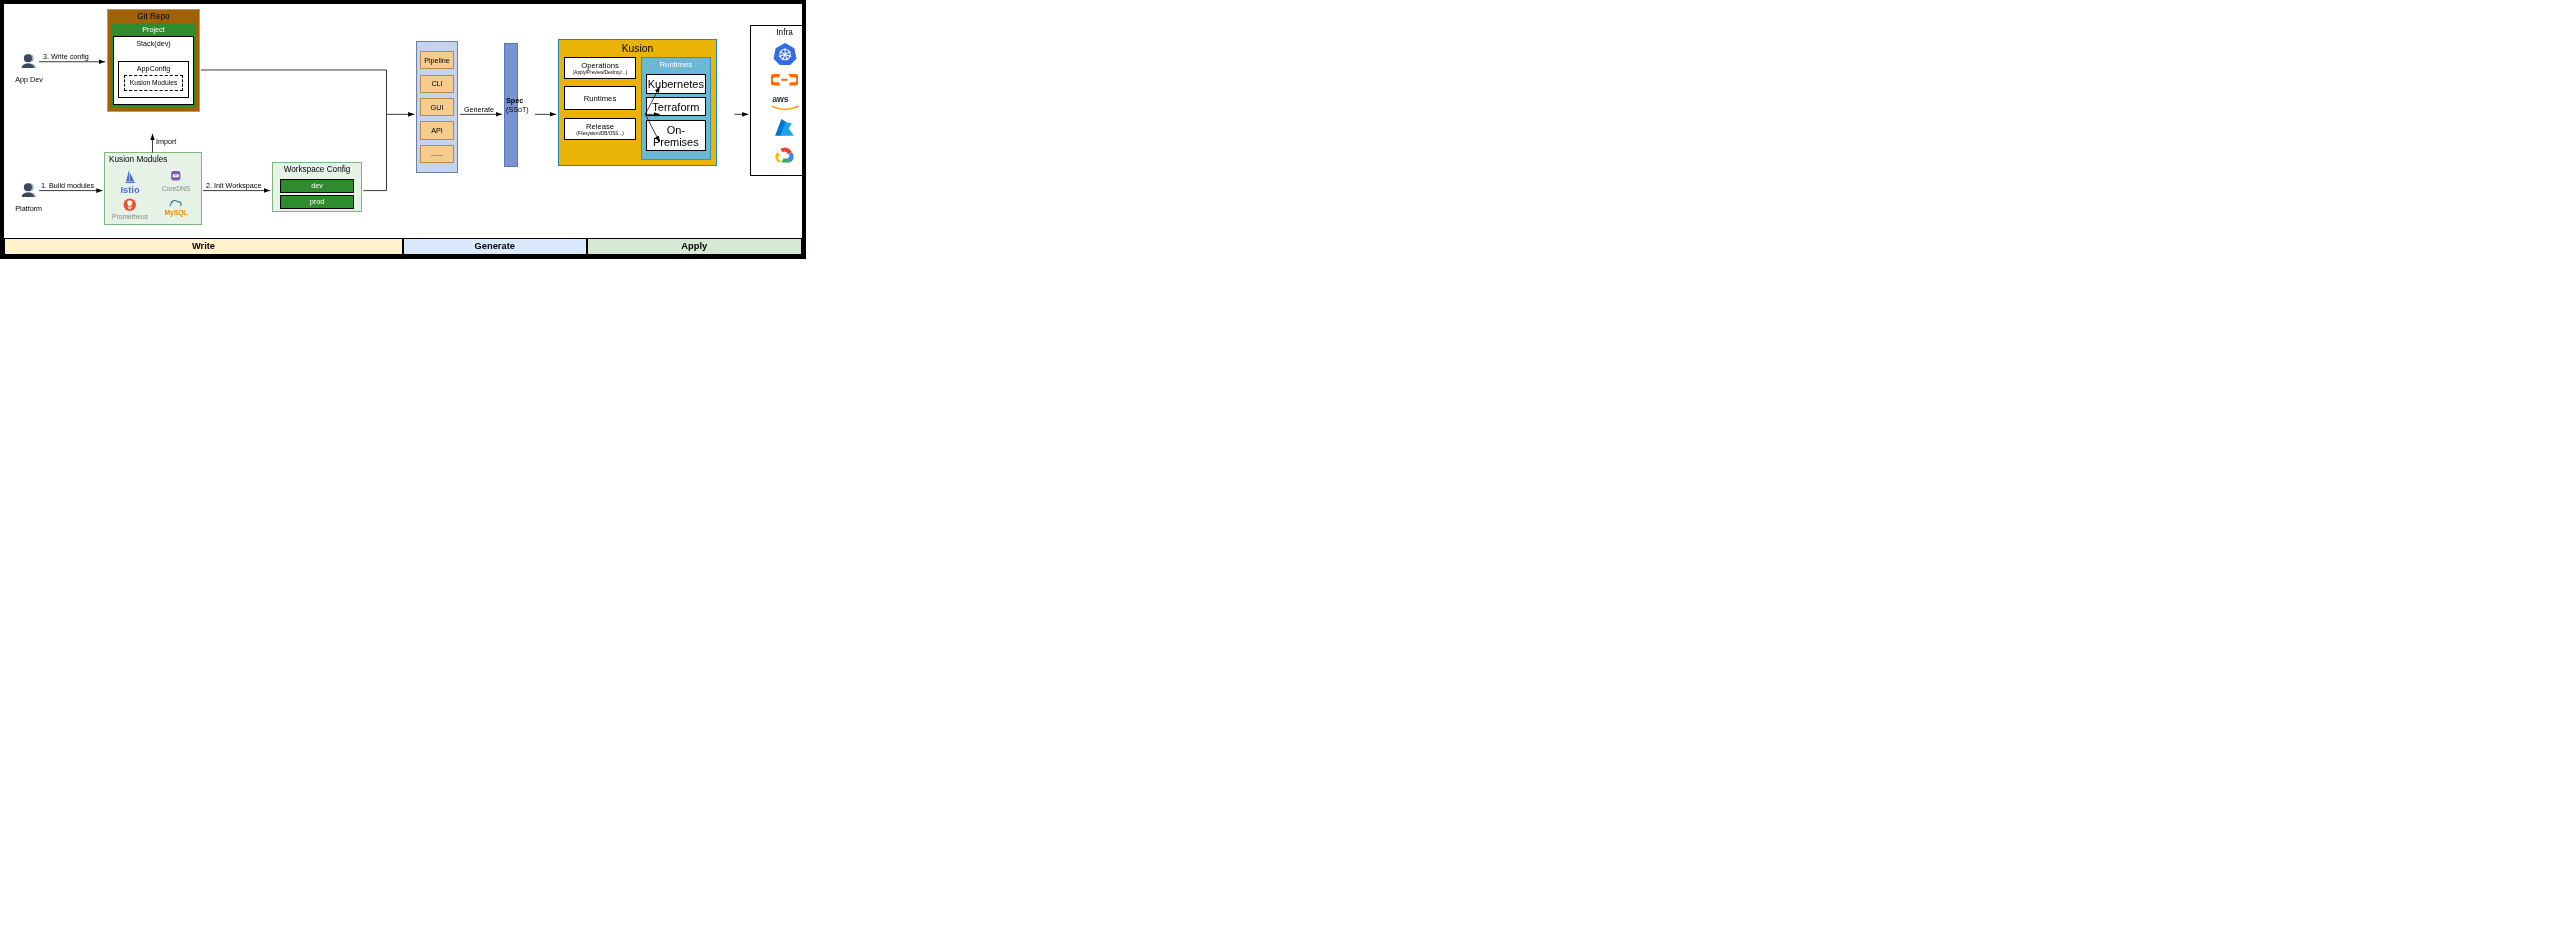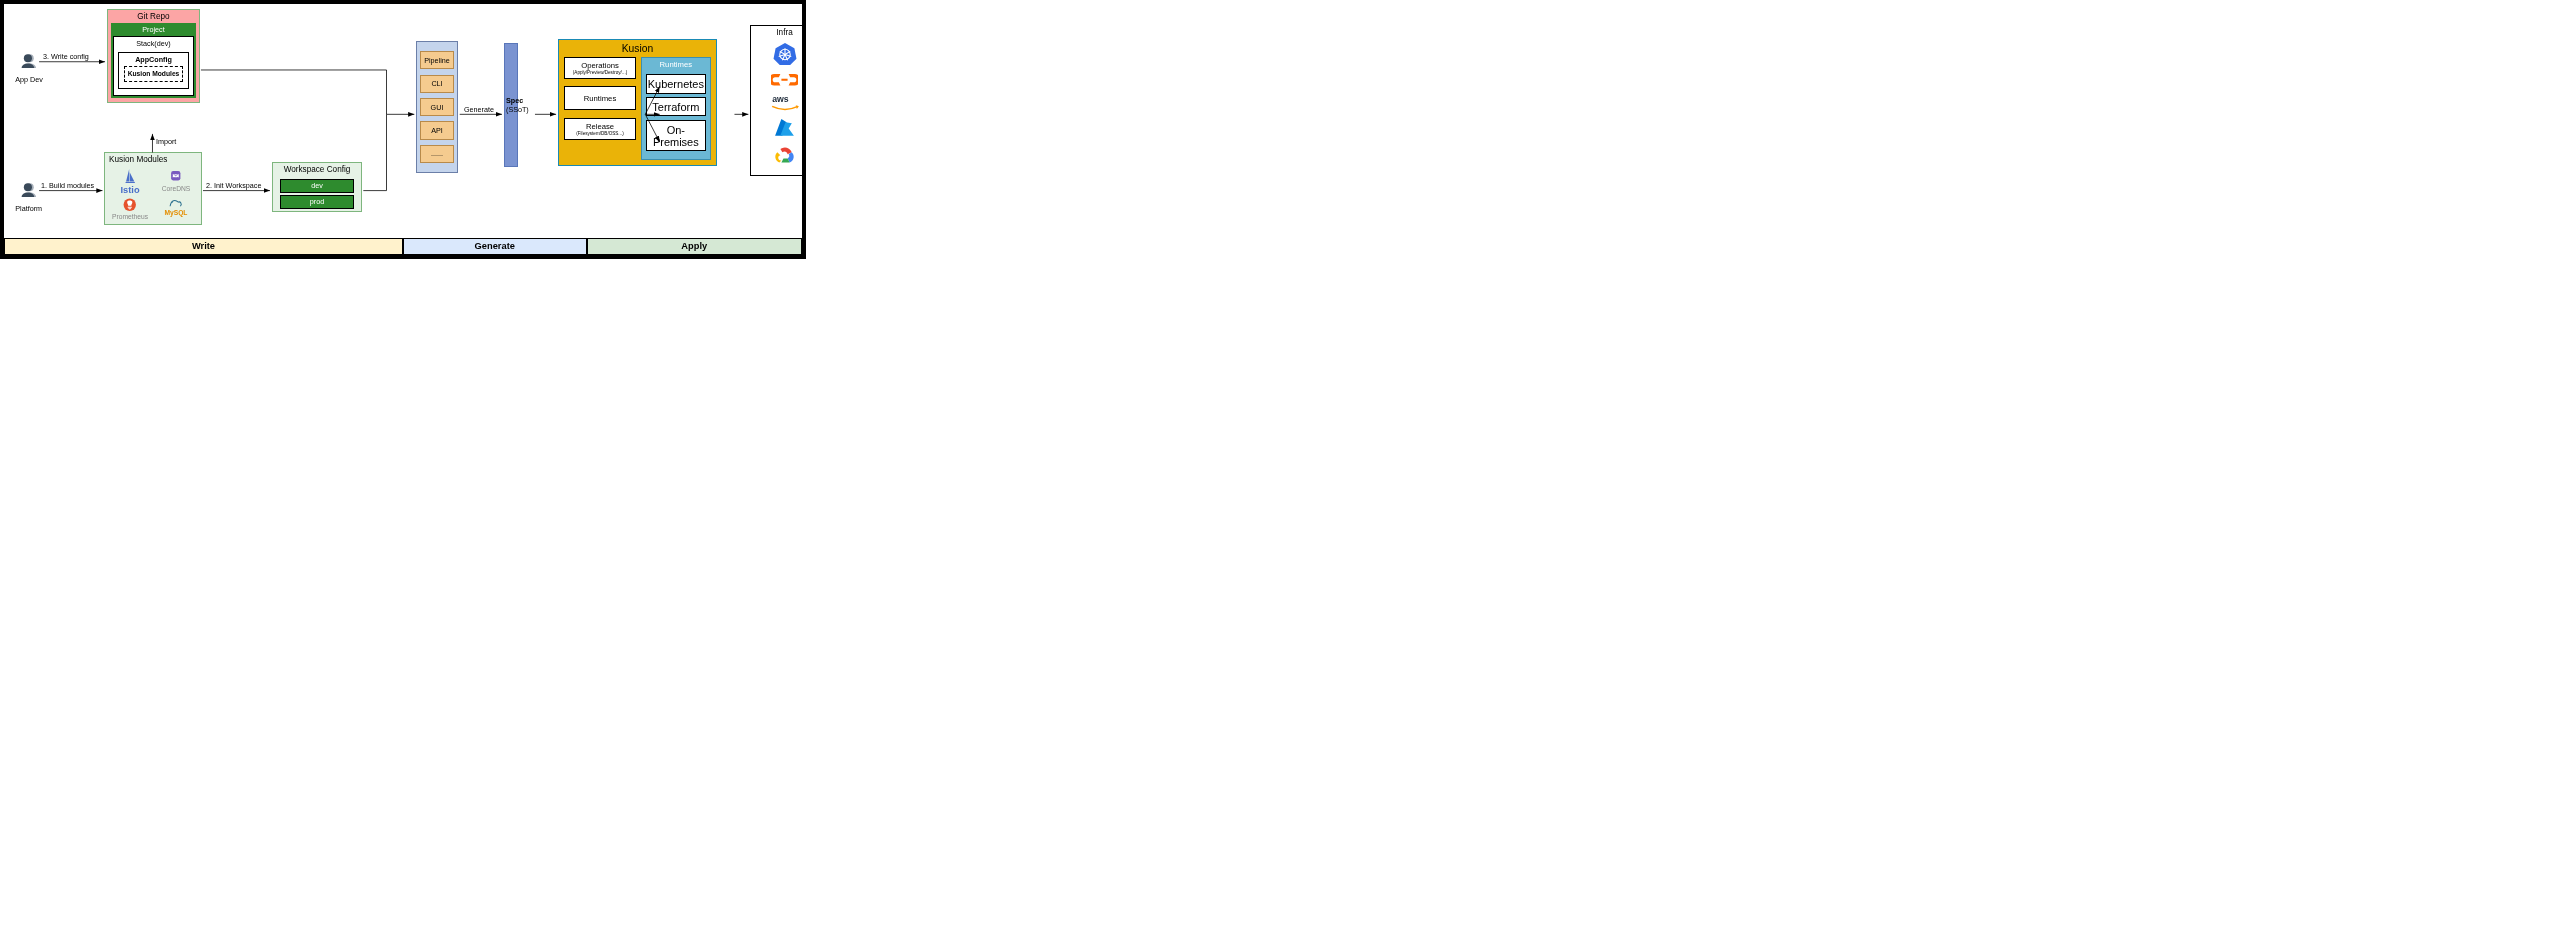--- a/index.html
+++ b/index.html
@@ -40,44 +40,43 @@
     position: absolute;
   }
   .actor {
     text-align: center;
     font-size: 7.2px;
   }
   .actor svg { width: 21.6px; height: 21.6px; }
   
   .gitrepo {
     border: 1px solid #7eb67e;
-    background: #fca5a5;
+    background: #a16207;
     width: 93px;
     position: absolute;
   }
   .gitrepo .title { text-align: center; font-size: 8.2px; padding: 1.5px 0; }
   .project {
     background: #2e8b2e;
     margin: 1px 3.1px 4.1px 3.1px;
     padding: 2.1px;
   }
   .project .plabel { color: #fff; text-align: center; font-size: 7.2px; padding-bottom: 1.5px; }
   .stack {
     background: #fff;
     border: 0.5px solid #000;
     padding: 2.1px 4.1px 5.2px 4.1px;
   }
   .stack .slabel { text-align: center; font-size: 7.2px; }
   .appconfig {
     border: 0.5px solid #000;
-    margin-top: 4px;
+    margin-top: 13px;
     padding: 2.1px 5.2px 6.2px 5.2px;
     text-align: center;
     font-size: 7.2px;
-    font-weight: bold;
   }
   .kmodules-inner {
     border: 0.5px dashed #000;
     margin-top: 2.1px;
     padding: 3.1px 2.1px;
     font-size: 6.7px;
     line-height: 1.2;
     text-align: center;
   }
   

